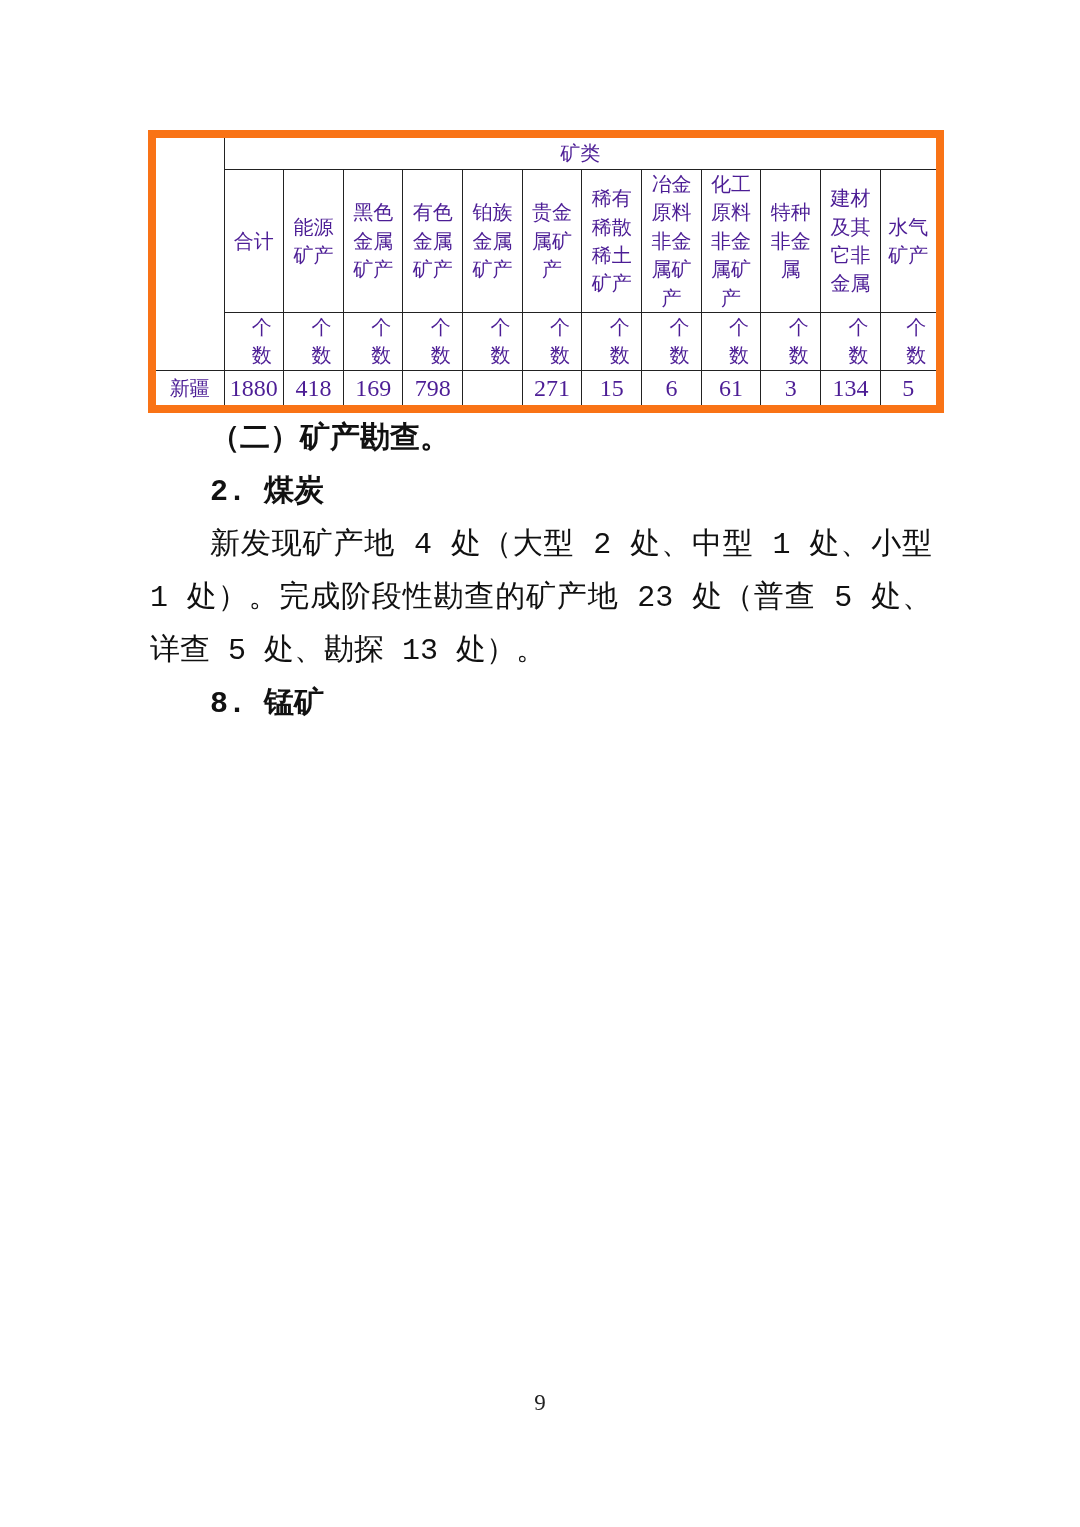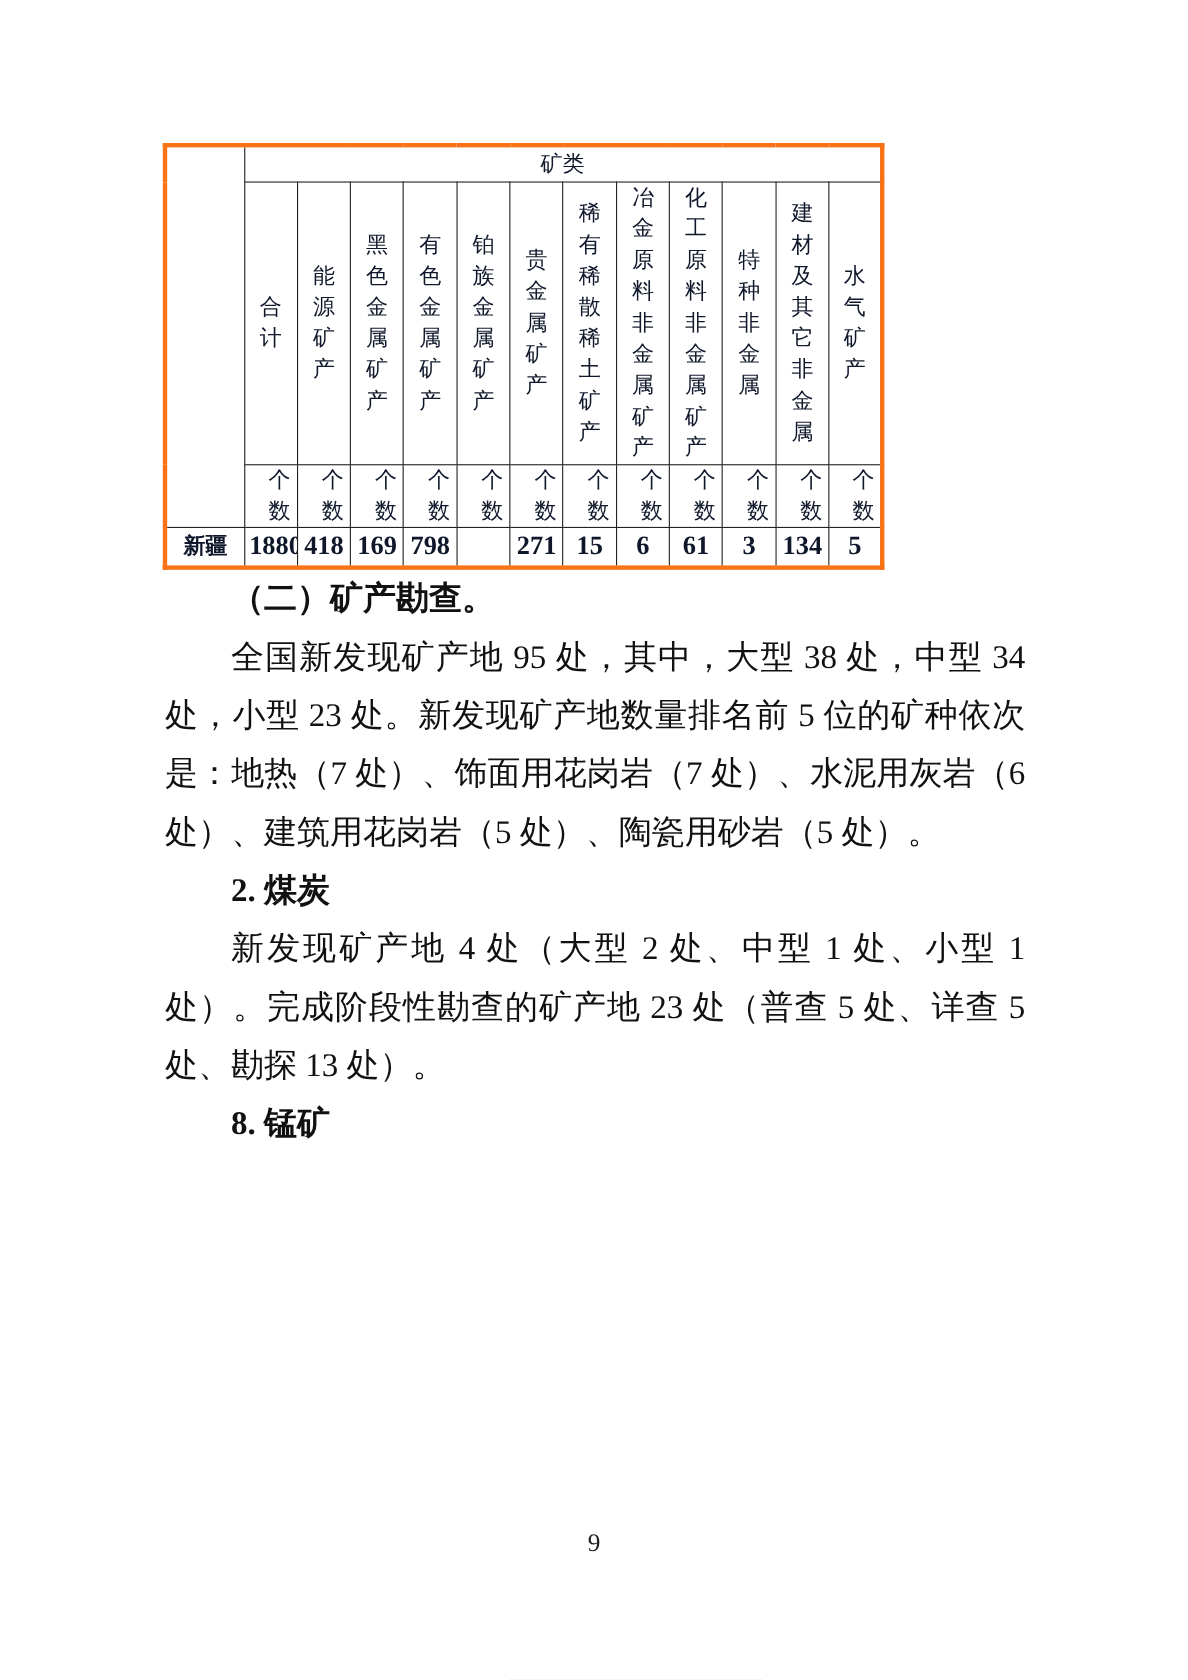--- a/index.html
+++ b/index.html
@@ -15,48 +15,49 @@
   }
   .content {
     position: absolute;
     left: 148px;
     top: 130px;
     width: 784px;
   }
 
   
   table.minerals {
-    width: 656px;
+    width: 796px;
     border-collapse: collapse;
     table-layout: fixed;
-    border: 4px solid #f97316;
+    border: 8px solid #f97316;
     font-size: 20px;
-    color: #0f172a;
+    color: #4c1d95;
   }
   table.minerals td {
     border: 1px solid #222222;
     text-align: center;
     vertical-align: middle;
     padding: 0 4px;
     line-height: 1.42;
     overflow: hidden;
   }
   td.group-header  { height: 31px; }
   tr.label-row td  { height: 140px; }
   tr.unit-row td   { height: 30px; padding-left: 20px; }
-  tr.data-row td   { height: 30px; font-size: 24px; font-weight: bold; }
+  tr.data-row td   { height: 30px; font-size: 24px; }
   tr.data-row td.row-header { font-size: 20px; }
 
   
   .bodytext {
     width: 782px;
     margin-left: 2px;
     font-size: 30px;
     line-height: 53px;
     text-align: justify;
+    font-family: Liberation Mono, monospace;
   }
   .bodytext p {
     margin: 0;
     text-indent: 2em;
   }
   .sec-heading {
     margin: 14px 0 0 0;
     font-weight: 700;
     text-indent: 2em;
     text-align: left;
@@ -134,21 +135,20 @@
         <td>61</td>
         <td>3</td>
         <td>134</td>
         <td>5</td>
       </tr>
     </tbody>
       </table>
 
     <div class="bodytext">
       <p class="sec-heading">（二）矿产勘查。</p>
-      <p>全国新发现矿产地 95 处，其中，大型 38 处，中型 34 处，小型 23 处。新发现矿产地数量排名前 5 位的矿种依次是：地热（7 处）、饰面用花岗岩（7 处）、水泥用灰岩（6 处）、建筑用花岗岩（5 处）、陶瓷用砂岩（5 处）。</p>
       <p class="sub-heading">2. 煤炭</p>
       <p>新发现矿产地 4 处（大型 2 处、中型 1 处、小型 1 处）。完成阶段性勘查的矿产地 23 处（普查 5 处、详查 5 处、勘探 13 处）。</p>
       <p class="sub-heading">8. 锰矿</p>
     </div>
 
   </div>
 
   <div class="page-number">9</div>
 </div>
 

